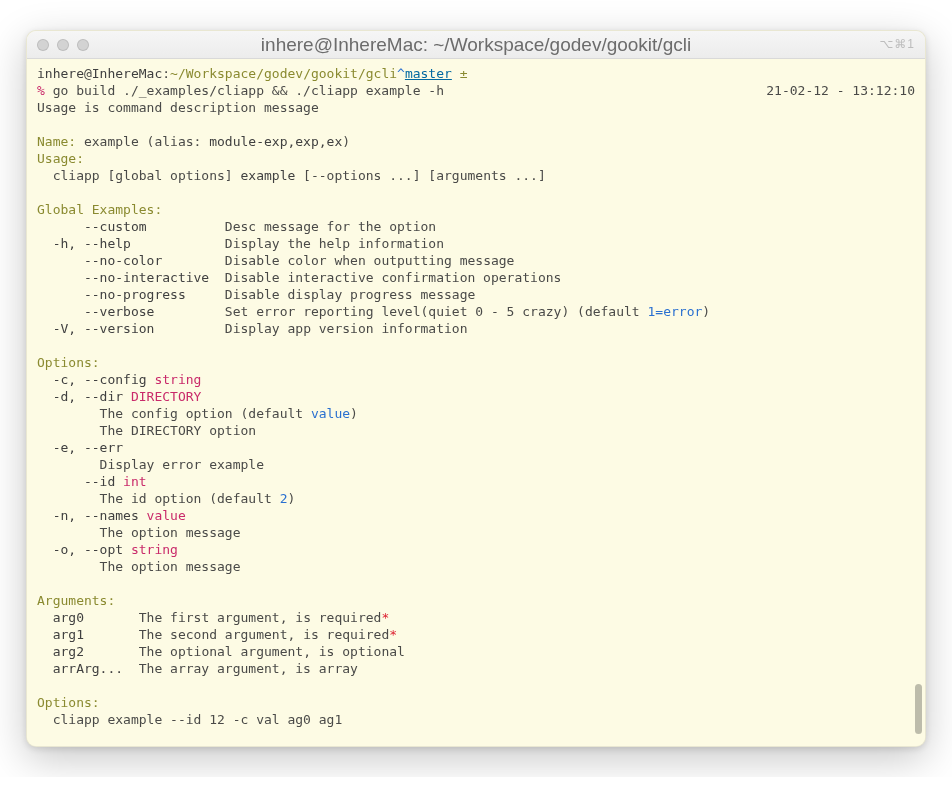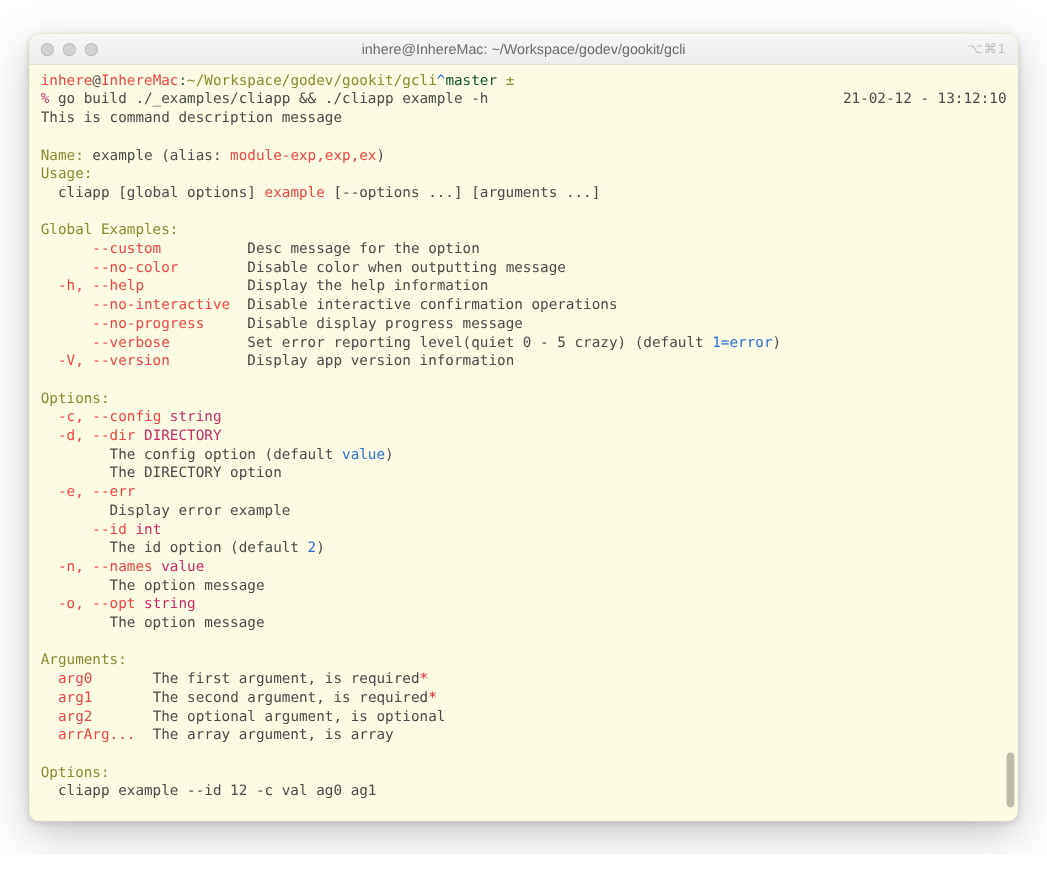--- a/index.html
+++ b/index.html
@@ -37,21 +37,21 @@
     .dot {
       width: 12px; height: 12px; border-radius: 50%;
       background: #d3d3d3;
       border: 0.5px solid rgba(0,0,0,0.1);
     }
     .title {
       position: absolute;
       left: 0; right: 0;
       text-align: center;
       font-family: -apple-system, BlinkMacSystemFont, "Helvetica Neue", Arial, sans-serif;
-      font-size: 13px;
+      font-size: 19px;
       color: #6c6c6c;
       pointer-events: none;
     }
     .title-right {
       margin-left: auto;
       font-family: -apple-system, BlinkMacSystemFont, "Helvetica Neue", Arial, sans-serif;
       color: #bdbdbd;
       font-size: 12px;
       letter-spacing: 1px;
     }
@@ -63,24 +63,24 @@
     }
     .term pre {
       font-family: inherit;
       font-size: inherit;
       line-height: inherit;
       white-space: pre;
     }
     .row { display: flex; }
     .grow { flex: 1; }
     .olive { color: #8a8a30; }
-    .teal { color: #ef4444; }
+    .teal { color: #404040; }
     .blue { color: #2a70d0; }
     .magenta { color: #c92a6a; }
-    .pink { color: #14532d; }
+    .pink { color: #0369a1; text-decoration: underline; }
     .red { color: #d23; }
     .gray { color: #4a4a48; }
     .scrollbar {
       position: absolute;
       right: 3px;
       bottom: 12px;
       width: 7px;
       height: 50px;
       border-radius: 4px;
       background: rgba(0,0,0,0.25);
@@ -104,34 +104,34 @@
 
     <div class="row">
       <pre class="grow"><span class="teal">inhere</span><span class="gray">@</span><span class="teal">InhereMac</span><span class="gray">:</span><span class="olive">~/Workspace/godev/gookit/gcli</span><span class="blue">^</span><span class="pink">master</span><span class="olive"> ±</span></pre>
     </div>
 
     <div class="row">
       <pre class="grow"><span class="magenta">%</span><span class="gray"> go build ./_examples/cliapp &amp;&amp; ./cliapp example -h</span></pre>
       <pre class="gray">21-02-12 - 13:12:10</pre>
     </div>
 
-    <pre class="gray">This is command description message</pre>
+    <pre class="gray">Usage is command description message</pre>
     <pre> </pre>
 
     <pre><span class="olive">Name:</span><span class="gray"> example (alias: </span><span class="teal">module-exp,exp,ex</span><span class="gray">)</span></pre>
 
     <pre class="olive">Usage:</pre>
     <pre><span class="gray">  cliapp [global options] </span><span class="teal">example</span><span class="gray"> [--options ...] [arguments ...]</span></pre>
     <pre> </pre>
 
     <pre class="olive">Global Examples:</pre>
     <div id="global-rows">
         <pre><span class="teal">      --custom</span><span>          </span><span class="gray">Desc message for the option</span></pre>
+        <pre><span class="teal">  -h, --help</span><span>            </span><span class="gray">Display the help information</span></pre>
         <pre><span class="teal">      --no-color</span><span>        </span><span class="gray">Disable color when outputting message</span></pre>
-        <pre><span class="teal">  -h, --help</span><span>            </span><span class="gray">Display the help information</span></pre>
         <pre><span class="teal">      --no-interactive</span><span>  </span><span class="gray">Disable interactive confirmation operations</span></pre>
         <pre><span class="teal">      --no-progress</span><span>     </span><span class="gray">Disable display progress message</span></pre>
         <pre><span class="teal">      --verbose</span><span>         </span><span class="gray">Set error reporting level(quiet 0 - 5 crazy) (default </span><span class="blue">1=error</span><span class="gray">)</span></pre>
         <pre><span class="teal">  -V, --version</span><span>         </span><span class="gray">Display app version information</span></pre>
       </div>
     <pre> </pre>
 
     <pre class="olive">Options:</pre>
     <div id="option-rows">
         <pre><span class="teal">  -c, </span><span class="teal">--config</span><span class="magenta"> string</span></pre>

